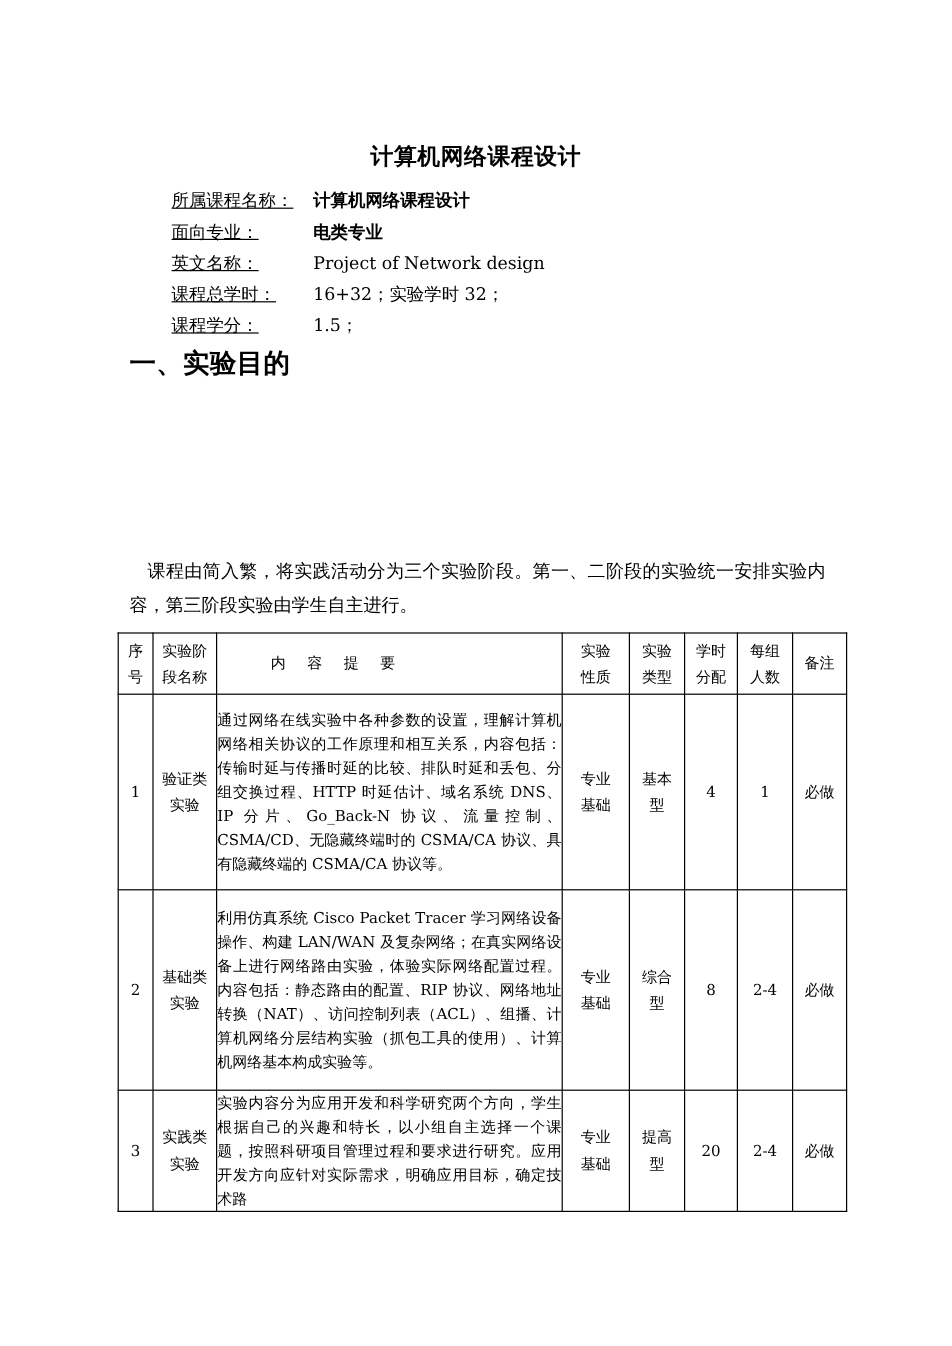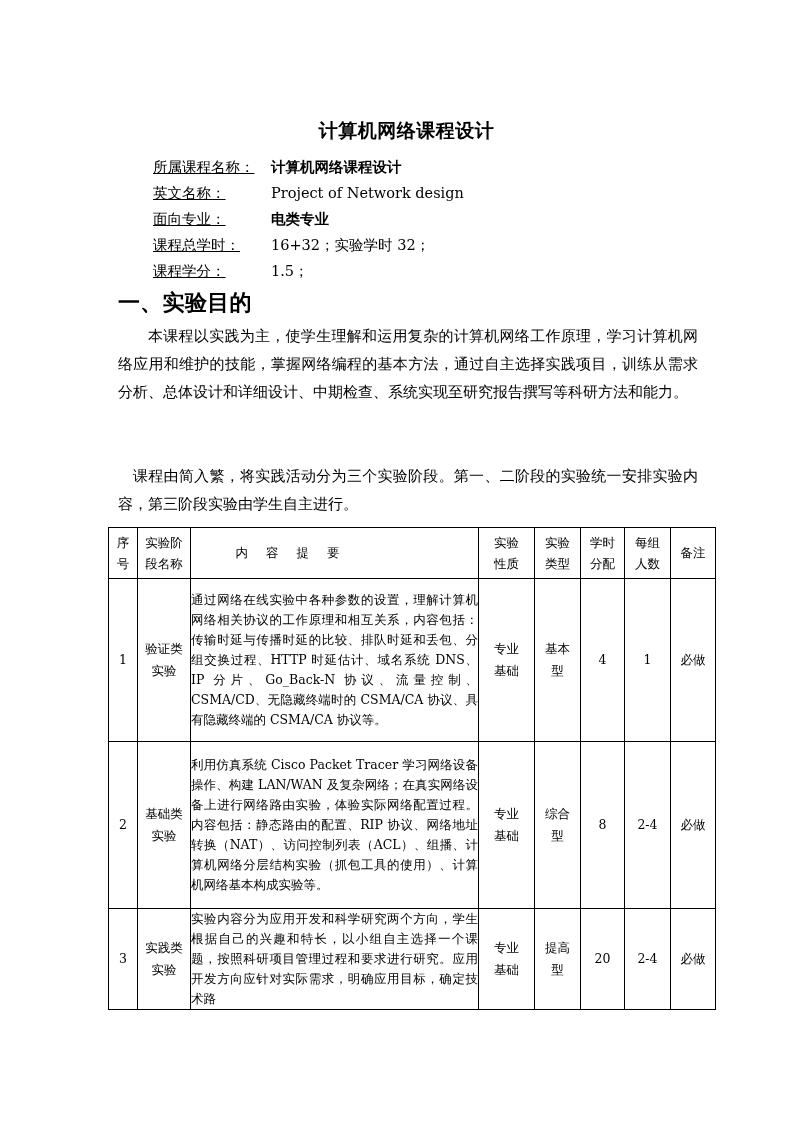--- a/index.html
+++ b/index.html
@@ -10,21 +10,21 @@
   body {
     width: 793px;
     height: 1122px;
     position: relative;
     font-family: "DejaVu Serif", "Liberation Serif", serif;
     color: #000000;
     overflow: hidden;
   }
   .page {
     position: absolute;
-    left: 10px;
+    left: 0;
     top: 0;
     width: 734px;
     height: 1122px;
   }
   .doc-title {
     position: absolute;
     left: 0;
     top: 118px;
     width: 793px;
     text-align: center;
@@ -154,39 +154,38 @@
 <div class="page">
 
   <div class="doc-title">计算机网络课程设计</div>
 
   <div class="meta-block">
     <div class="meta-row">
       <span class="meta-label">所属课程名称：</span>
       <span class="meta-value bold">计算机网络课程设计</span>
     </div>
     <div class="meta-row">
+      <span class="meta-label">面向专业：</span>
+      <span class="meta-value bold">电类专业</span>
+    </div>
+    <div class="meta-row">
       <span class="meta-label">英文名称：</span>
       <span class="meta-value">Project of Network design</span>
     </div>
     <div class="meta-row">
-      <span class="meta-label">面向专业：</span>
-      <span class="meta-value bold">电类专业</span>
-    </div>
-    <div class="meta-row">
       <span class="meta-label">课程总学时：</span>
       <span class="meta-value">16+32；实验学时 32；</span>
     </div>
     <div class="meta-row">
       <span class="meta-label">课程学分：</span>
       <span class="meta-value">1.5；</span>
     </div>
   </div>
 
   <div class="section-head" id="sec1-head">一、实验目的</div>
-  <div class="body-para" id="sec1-para">本课程以实践为主，使学生理解和运用复杂的计算机网络工作原理，学习计算机网络应用和维护的技能，掌握网络编程的基本方法，通过自主选择实践项目，训练从需求分析、总体设计和详细设计、中期检查、系统实现至研究报告撰写等科研方法和能力。</div>
 
   <div class="body-para" id="sec2-para">课程由简入繁，将实践活动分为三个实验阶段。第一、二阶段的实验统一安排实验内容，第三阶段实验由学生自主进行。</div>
 
   <table class="main-table">
     <colgroup>
       <col class="c-no">
         <col class="c-stage">
         <col class="c-content">
         <col class="c-nature">
       <col class="c-type">

